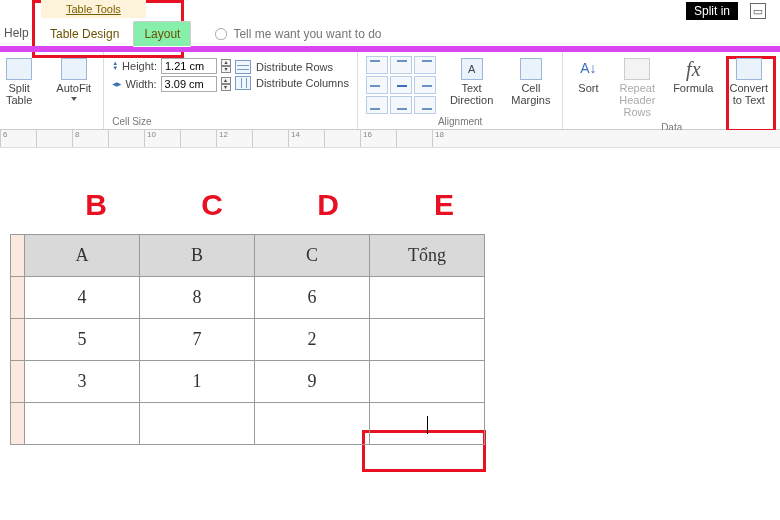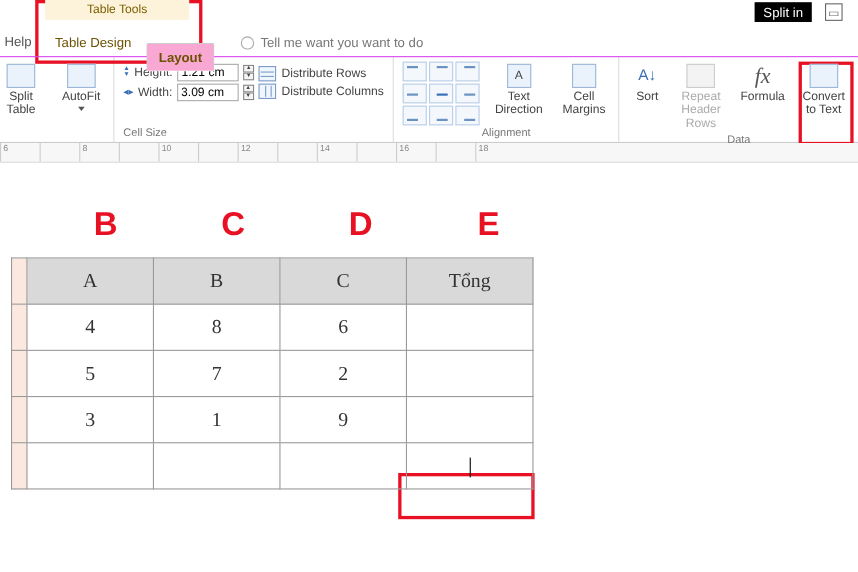--- a/index.html
+++ b/index.html
@@ -38,55 +38,55 @@
   .tab-tools-region {
     position: absolute;
     left: 35px;
     top: 0;
     padding: 0 6px;
   }
   .tab-tools-label {
     background: #FDF3DA;
     color: #7a5e00;
     font-size: 11px;
-    padding: 3px 38px;
+    padding: 3px 25px;
     display: inline-block;
+    text-decoration: underline;
   }
   .tabrow {
     display: flex;
     align-items: flex-end;
     gap: 4px;
     padding-left: 40px;
-    border-bottom: 1px solid #d946ef;
+    border-bottom: 6px solid #d946ef;
     height: 30px;
     position: relative;
   }
   .help-link {
     position: absolute;
     left: 0;
     bottom: 6px;
     color: #555;
     font-size: 12px;
     padding-left: 4px;
   }
   .tab {
     padding: 5px 10px;
     color: #6b5200;
     font-size: 12px;
     cursor: pointer;
     margin-top: 16px;
   }
   .tab.active {
-    background: #f9a8d4;
+    background: #86efac;
     border: 1px solid #ccc;
     border-bottom: 1px solid #fff;
     border-radius: 2px 2px 0 0;
     position: relative;
-    top: 14px;
-    font-weight: bold;
+    top: 1px;
   }
   .tellme {
     display: flex;
     align-items: center;
     gap: 6px;
     color: #777;
     margin-left: 20px;
     padding-bottom: 5px;
   }
   .tellme .bulb {

